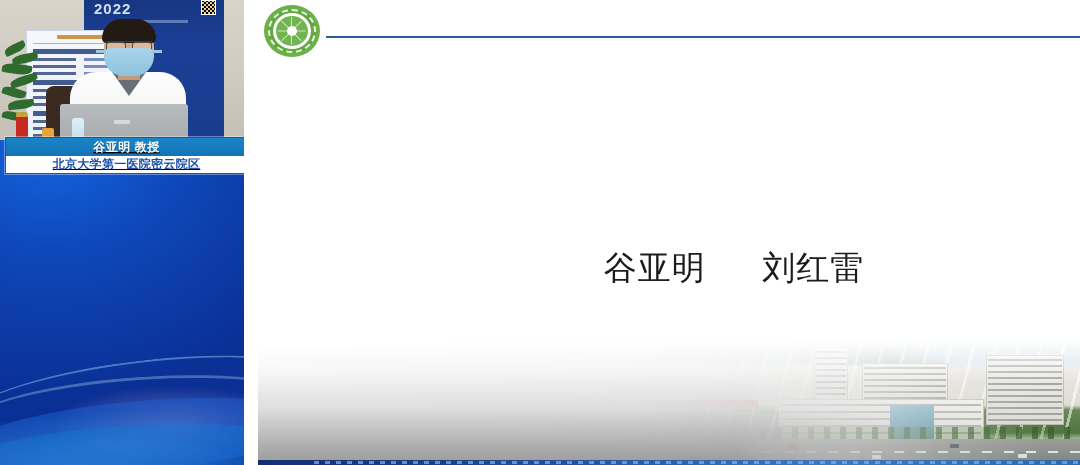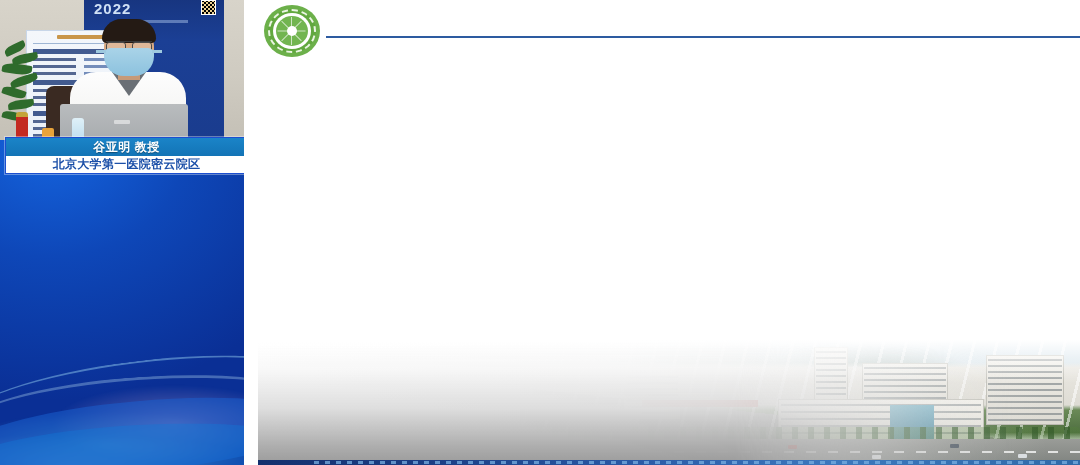--- a/index.html
+++ b/index.html
@@ -169,20 +169,21 @@
   .wave.w1{ bottom:24px; border-top:2px solid rgba(175,235,255,.40); transform:rotate(-7deg); }
   .wave.w2{ bottom:8px;  border-top:3px solid rgba(210,245,255,.30); transform:rotate(-4deg); }
   .wave.w3{ bottom:-6px; height:70px; background:rgba(25,95,205,.55); transform:rotate(-5deg); border-radius:50%;}
   .wave.w4{ bottom:-24px; height:64px; background:rgba(18,120,215,.40); transform:rotate(-3deg); border-radius:50%;}
 
   
   #nameplate{
     position:absolute; left:5px; top:137px; width:243px; height:37px;
     border:1px solid #1c4fd0;
     box-shadow:0 0 0 1px rgba(255,255,255,.35);
+    text-decoration:underline;
   }
   .np-top{
     height:18px; background:linear-gradient(180deg,#1a84c8 0%,#1374b6 100%);
     display:flex; align-items:center; justify-content:center;
   }
   .np-top span{
     color:#ffffff; font-size:12px; font-weight:700; letter-spacing:.5px;
     text-shadow:0 1px 1px rgba(0,0,0,.35);
     font-family:"Liberation Sans","DejaVu Sans",sans-serif;
   }
@@ -459,20 +460,25 @@
         <div class="spoke" style="transform:rotate(90deg)"></div>
         <div class="spoke" style="transform:rotate(135deg)"></div>
         <div class="ring r5"></div>
       </div>
 
       <div id="header-rule"></div>
 
     </div>
 
 
+    <div id="presenters">
+      <span>谷亚明</span>
+      <span class="gap"></span>
+      <span>刘红雷</span>
+    </div>
 
     <div id="photo-band">
       <div class="campus">
         <div class="bldg tower-c"></div>
         <div class="far-block"></div>
         <div class="bldg tower-a"></div>
         <div class="bldg tower-b"></div>
         <div class="podium bldg"></div>
         <div class="glass-atrium"></div>
         <div class="red-banner"></div>

